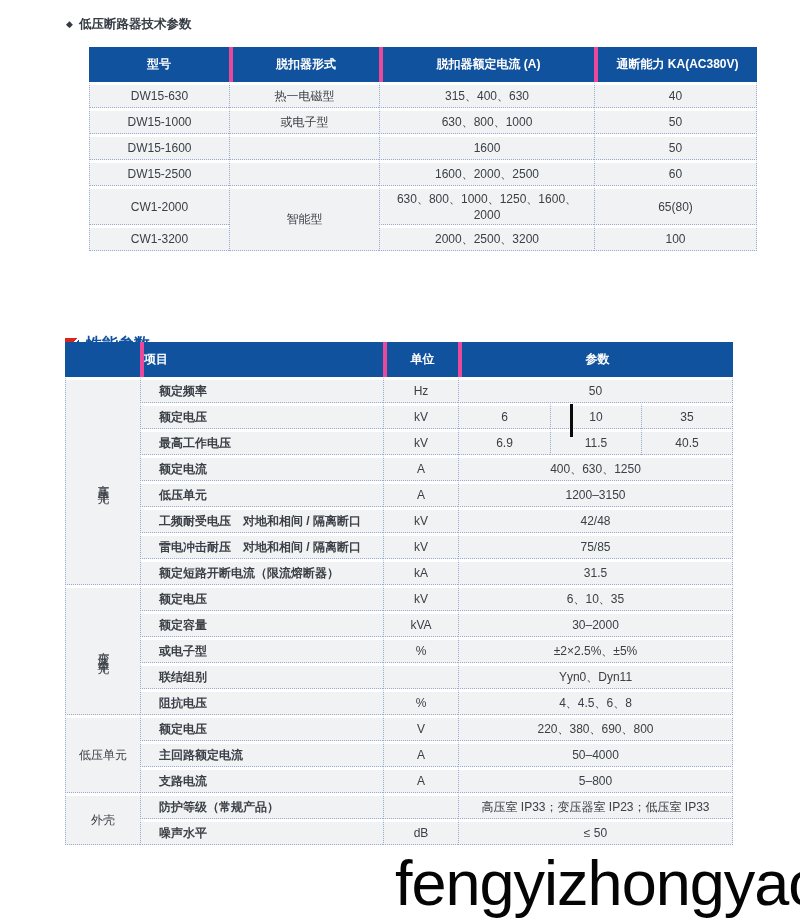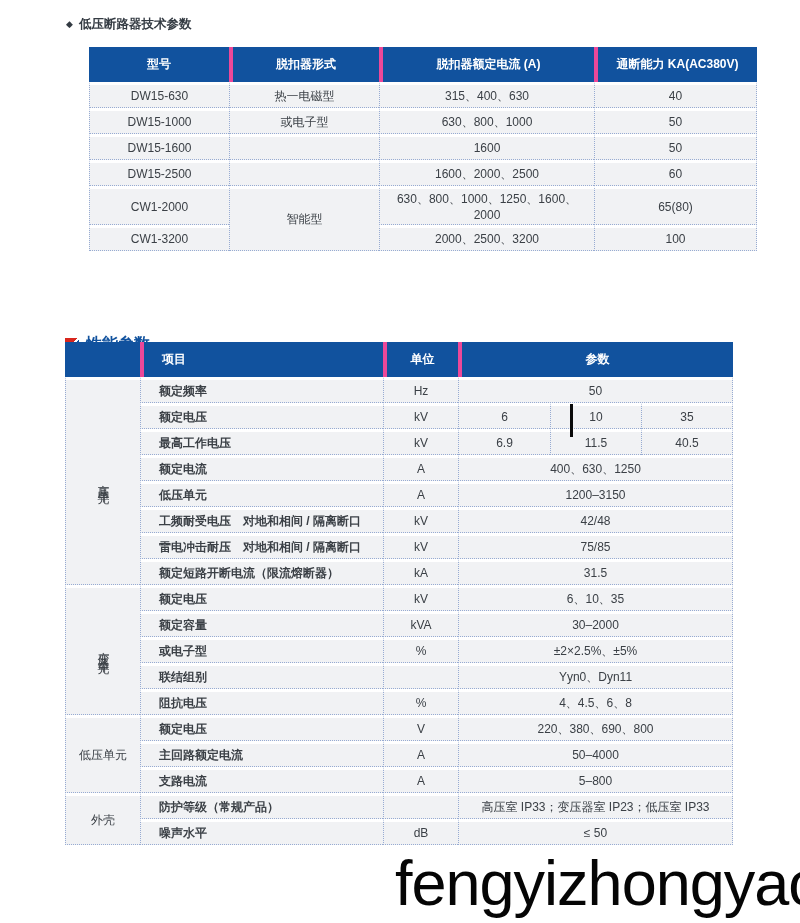--- a/index.html
+++ b/index.html
@@ -112,21 +112,21 @@
         <col style="width:75px">
         <col style="width:243px">
         <col style="width:75px">
         <col style="width:92px">
         <col style="width:91px">
         <col style="width:92px">
       </colgroup>
     <thead>
       <tr>
         <th></th>
-        <th style="text-align:left; padding-left:18px;">项目</th>
+        <th style="text-align:left; ">项目</th>
         <th>单位</th>
         <th colspan="3">参数</th>
       </tr>
     </thead>
     <tbody>
         <tr>
           <td class="group-cell" rowspan="8"><span class="v-text">高压单元</span></td>
           <td class="item-cell">额定频率</td>
           <td>Hz</td>
           <td class="last-col" colspan="3">50</td>

